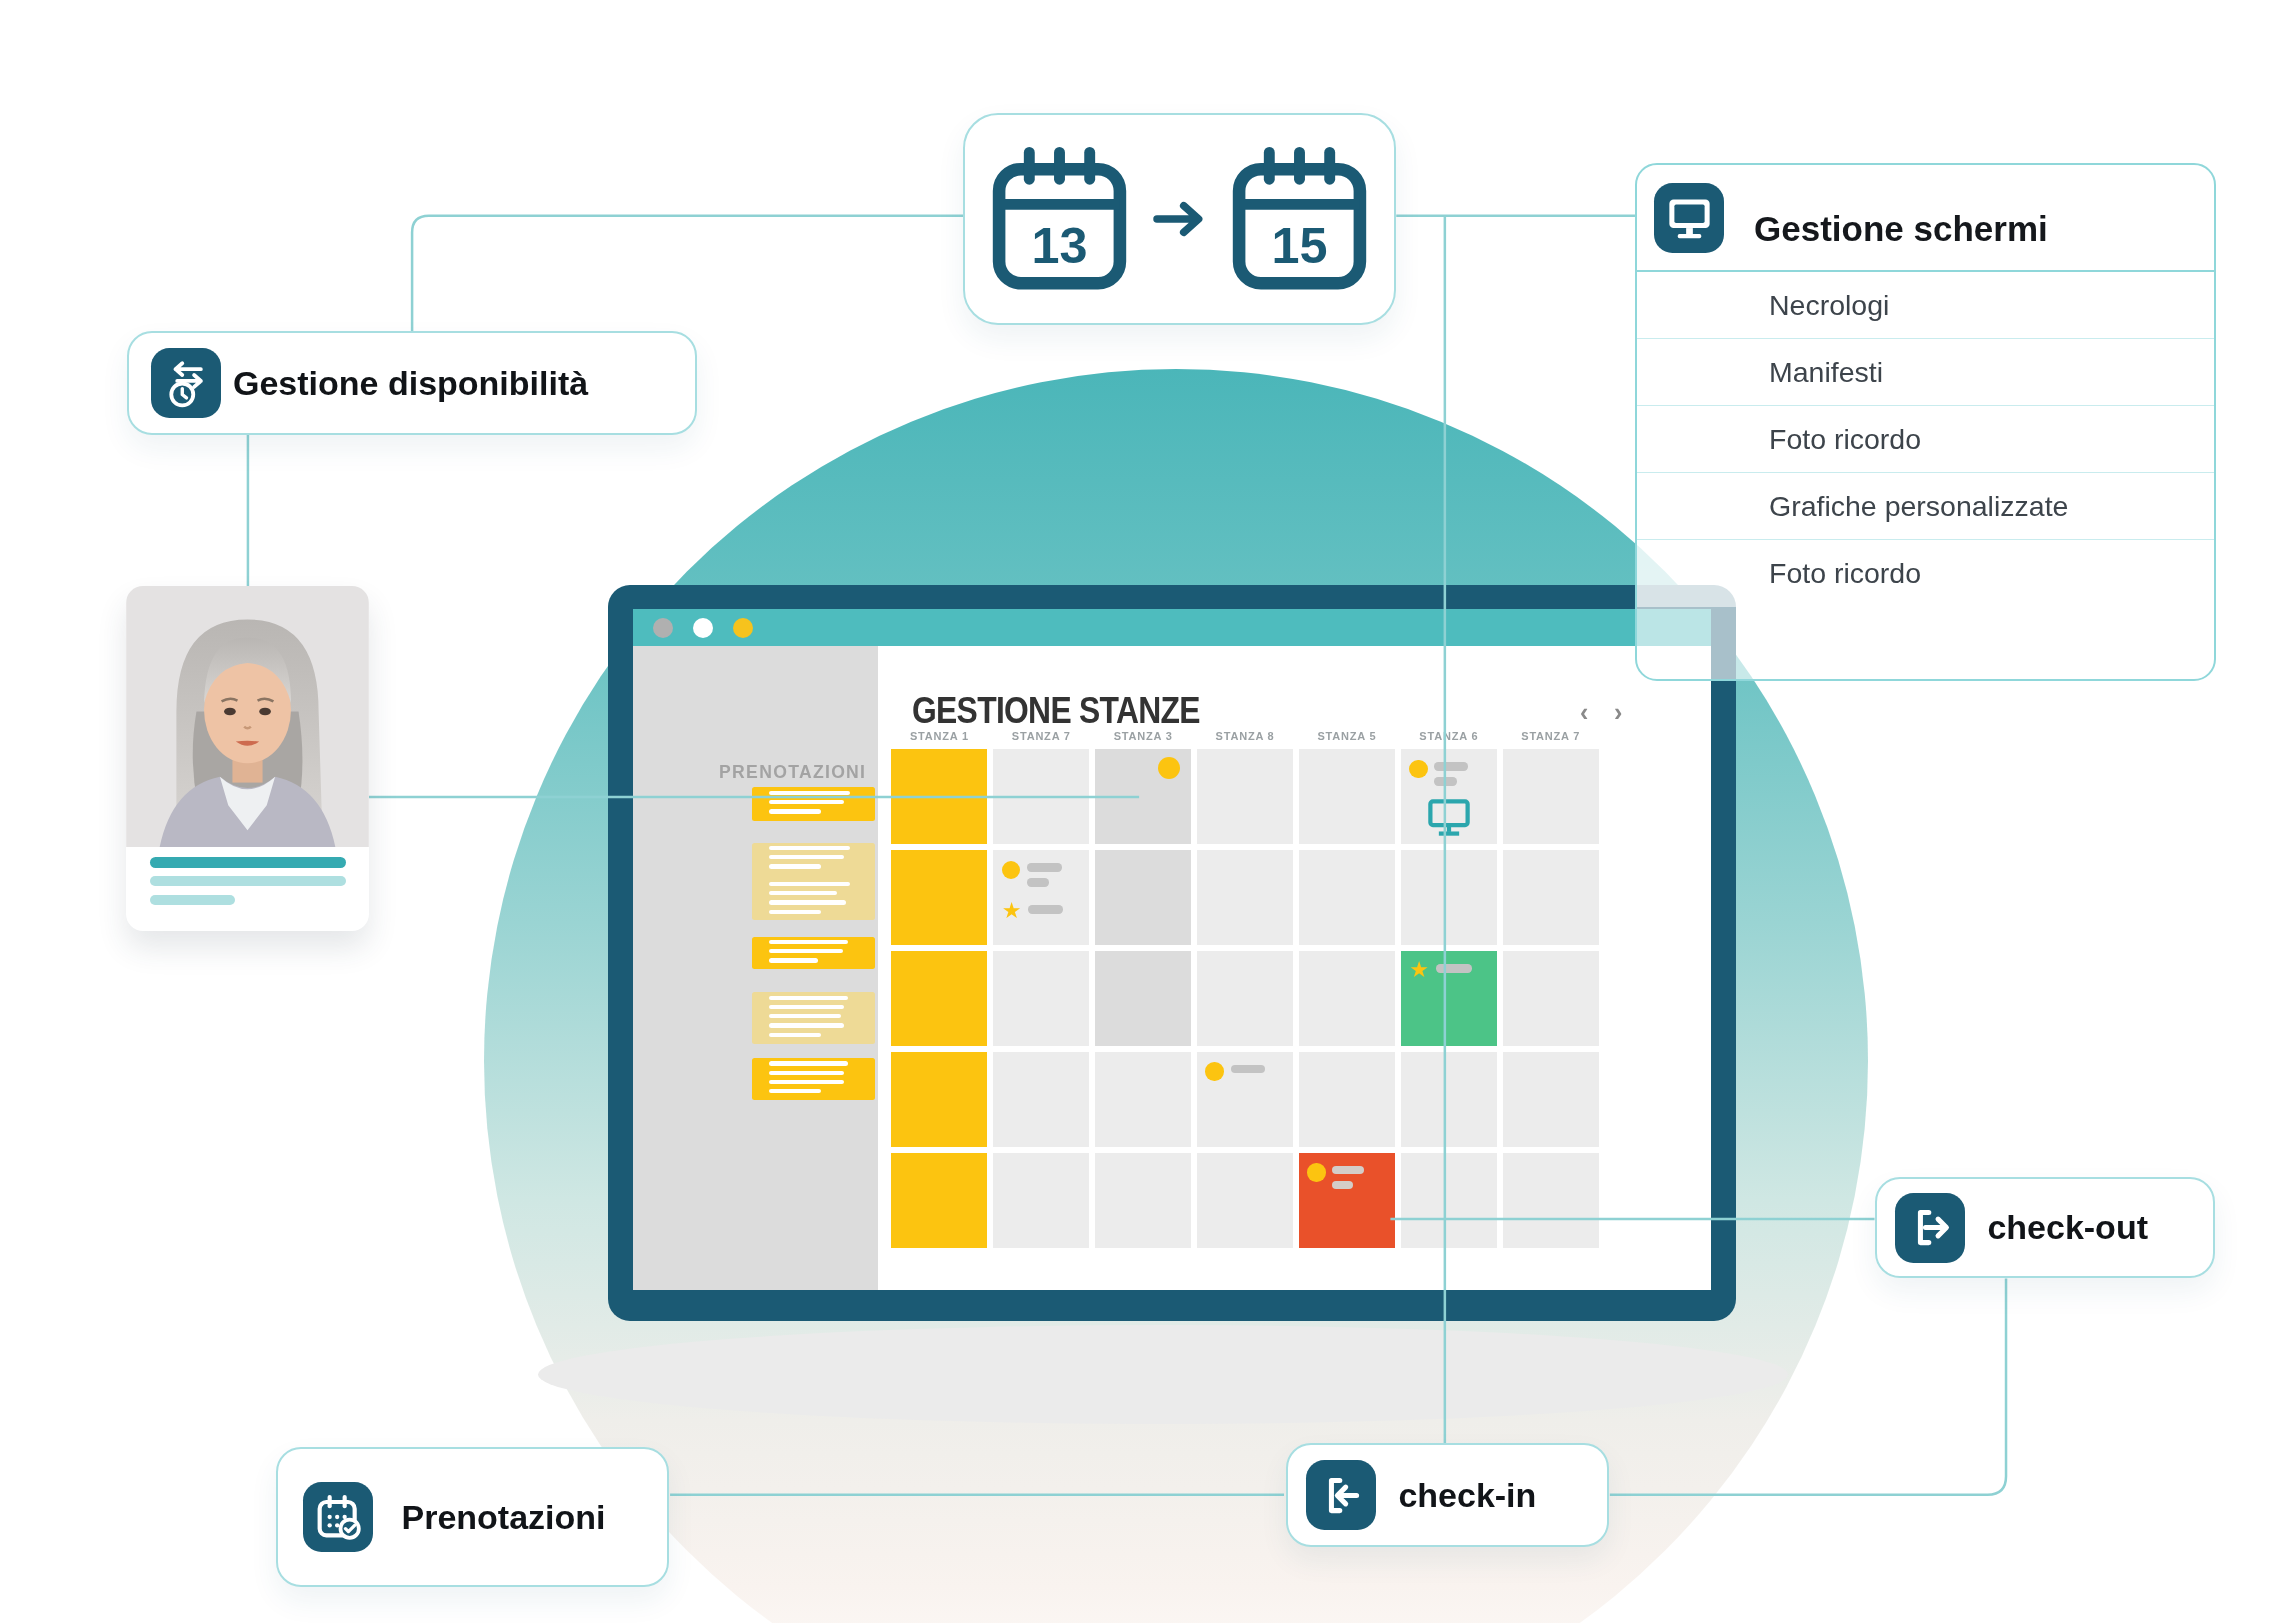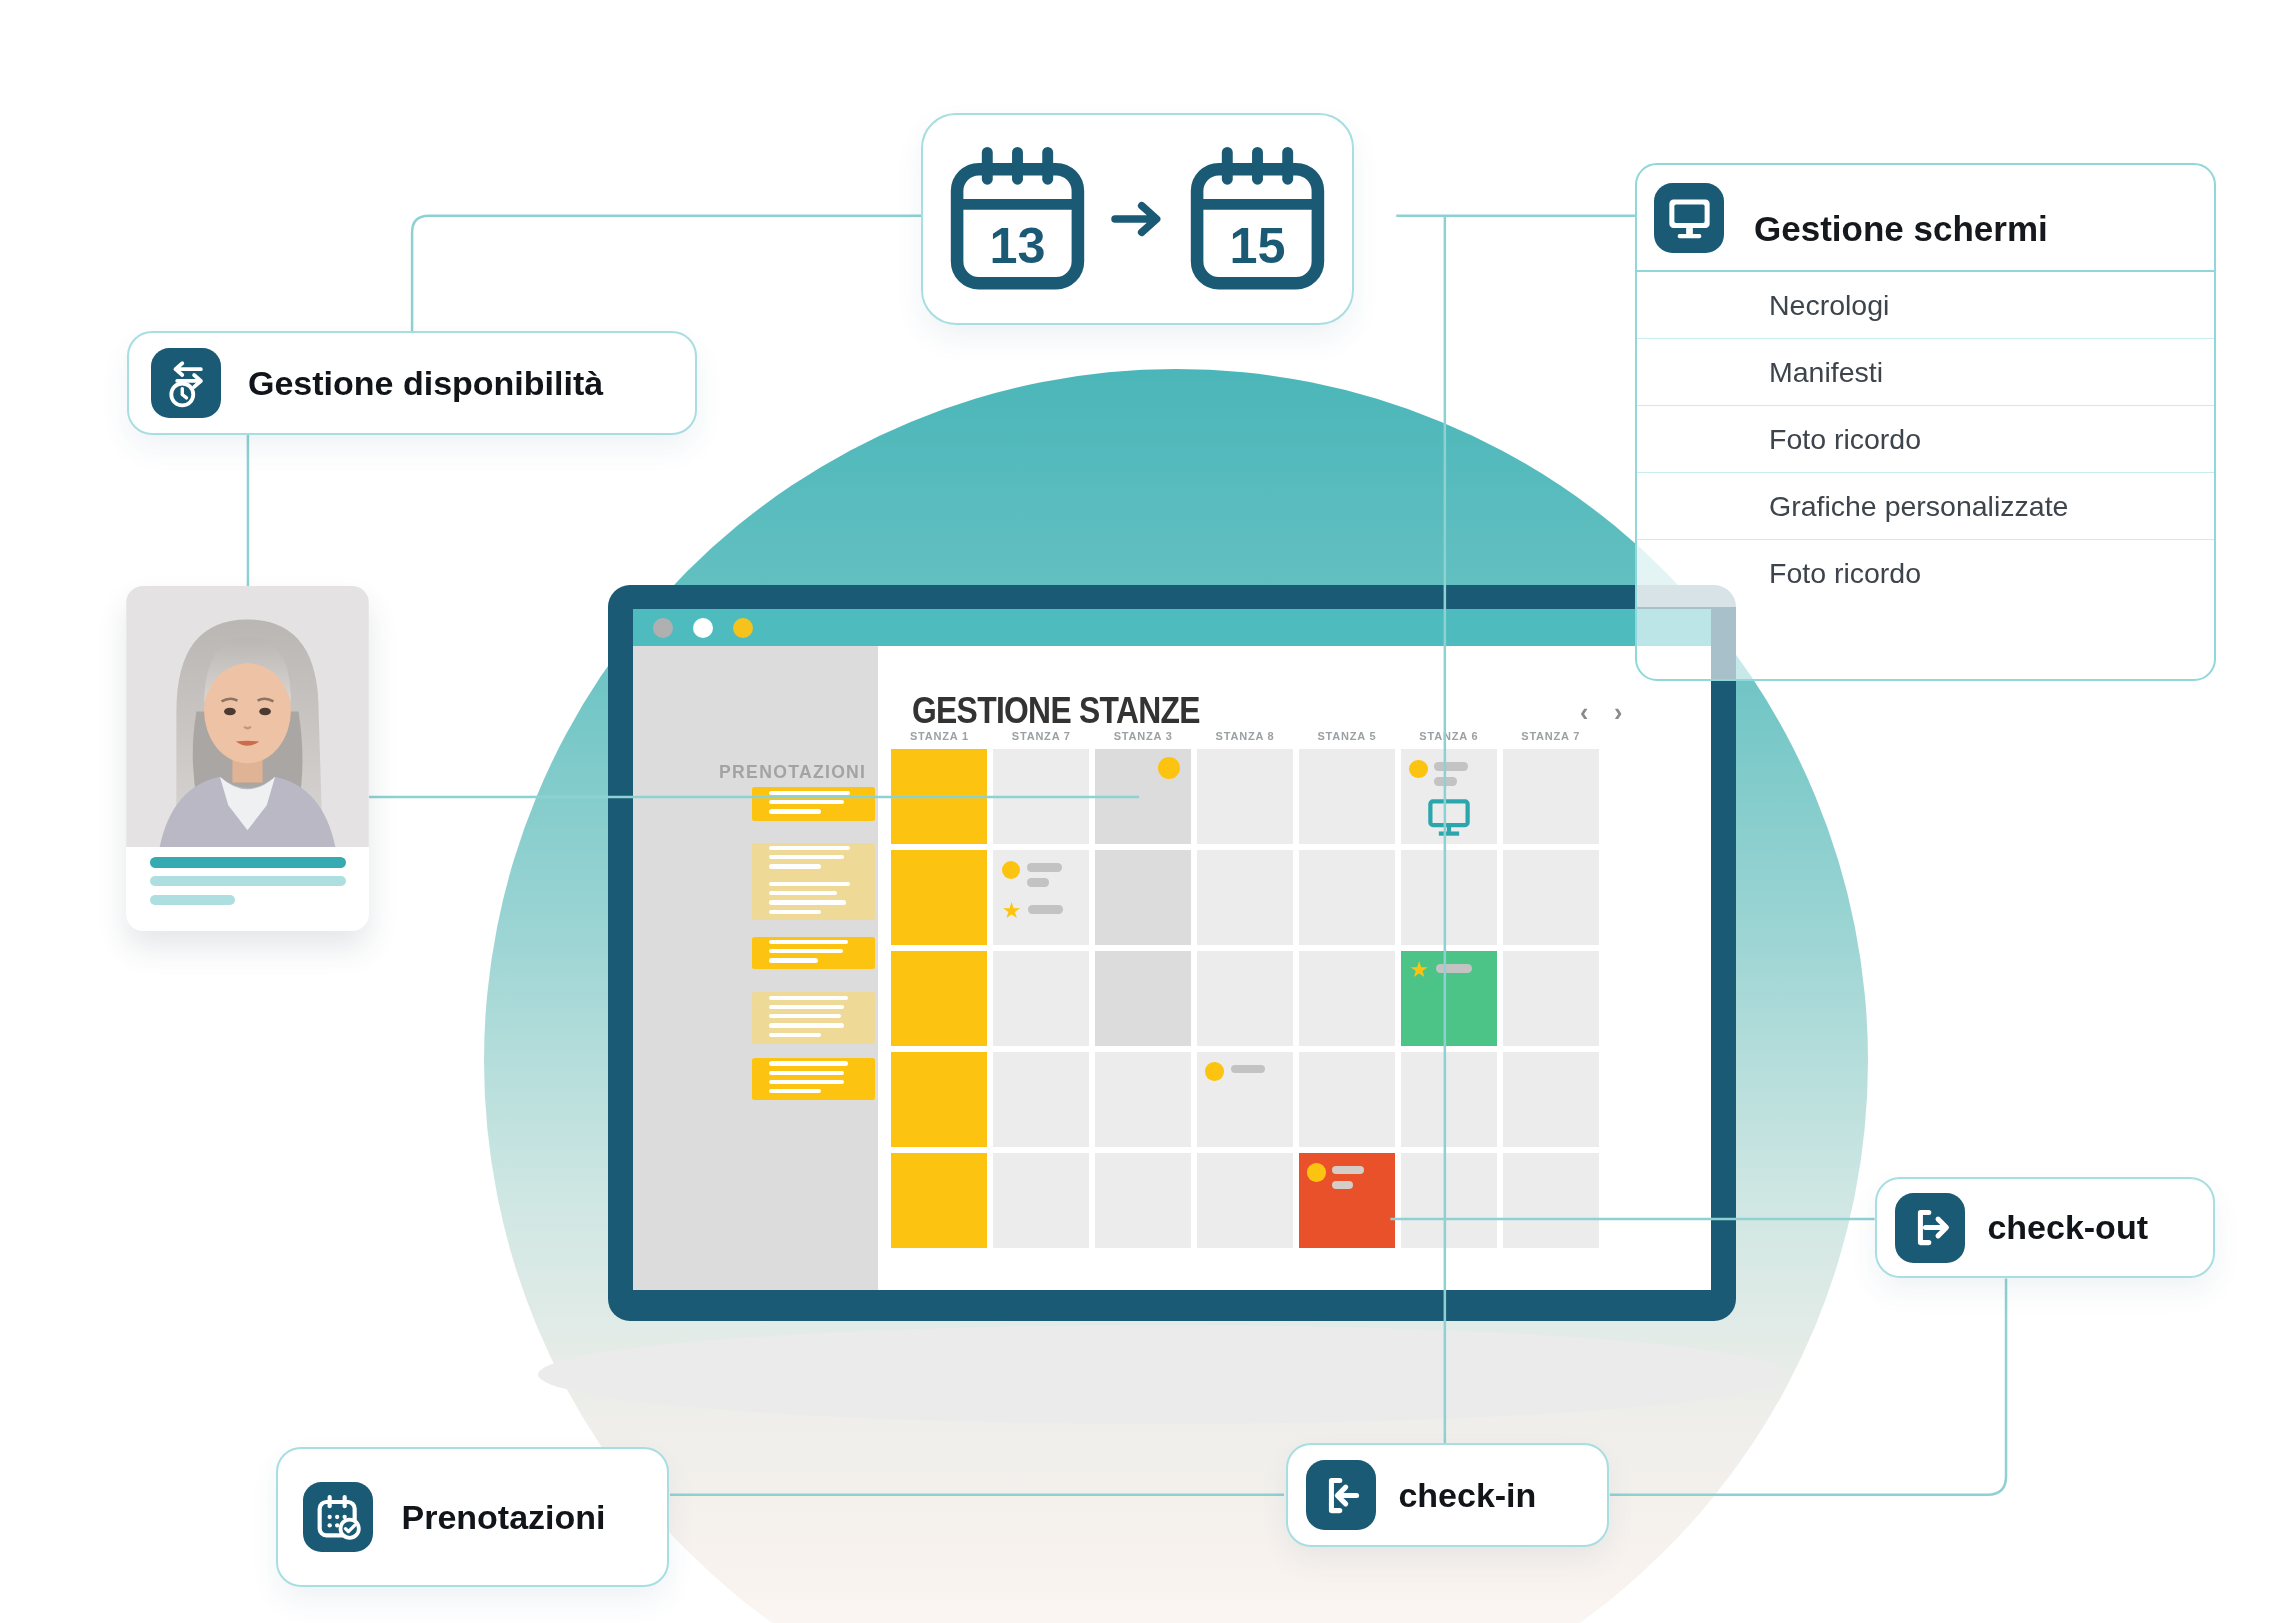--- a/index.html
+++ b/index.html
@@ -51,28 +51,28 @@
     border-radius:50%; background:#fcc410; }
   .mark-row { display:flex; align-items:flex-start; gap:6.7px; margin-bottom:8.4px; }
   .mark-ico-dot { width:18.4px; height:18.4px; border-radius:50%; background:#fcc410; flex:none; margin-top:0.8px; }
   .mark-ico-star { color:#fcc410; font-size:22px; line-height:18.4px; flex:none; }
   .mark-bars { flex:1; padding-top:3.4px; }
   .mark-bars .bar { height:8.4px; border-radius:4.2px; background:#c3c3c3; margin-bottom:6.7px; }
   .cell-monitor { position:absolute; left:50%; top:49px; transform:translateX(-50%); }
 
   
   .callout { position:absolute; background:#ffffff; border:2.5px solid #a7dee1; border-radius:25px;
-    display:flex; align-items:center; gap:27px; padding:15px 22px;
+    display:flex; align-items:center; gap:12px; padding:15px 22px;
     box-shadow:0 13.4px 28.5px rgba(27,90,116,0.07); }
   .callout .cap { font-size:34px; font-weight:600; color:#111418; white-space:nowrap; }
   .sq-icon { width:70px; height:70px; border-radius:18.4px; background:#1b5a74; flex:none;
     display:flex; align-items:center; justify-content:center; }
 
   .card-avail { left:127px; top:331px; width:570px; height:104px; }
-  .card-dates { left:921px; top:113px; width:433px; height:212px; border-radius:35px;
+  .card-dates { left:963px; top:113px; width:433px; height:212px; border-radius:35px;
     justify-content:center; gap:20px; }
   .card-bookings { left:276px; top:1447px; width:393px; height:140px; gap:28.5px; padding-left:25px; }
   .card-checkin { left:1286px; top:1443px; width:323px; height:104px; gap:22px; padding-left:18.4px; }
   .card-checkout { left:1875px; top:1177px; width:340px; height:101px; gap:22px; padding-left:18.4px; }
 
   
   .card-screens { position:absolute; left:1635px; top:163px; width:581px; height:518px;
     background:rgba(255,255,255,0.62); border:2.5px solid #8fd7da; border-radius:22px; overflow:hidden; }
   .screens-head { display:flex; align-items:center; gap:30px; padding:18.4px 17px 17px 17px;
     border-bottom:2.5px solid #8fd7da; }

